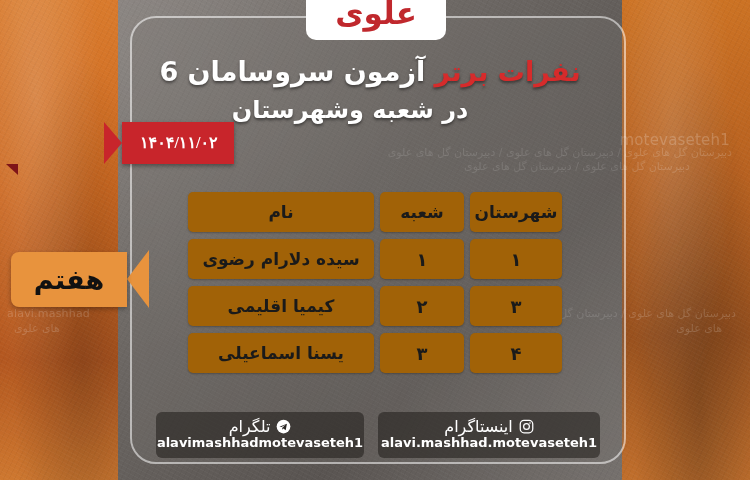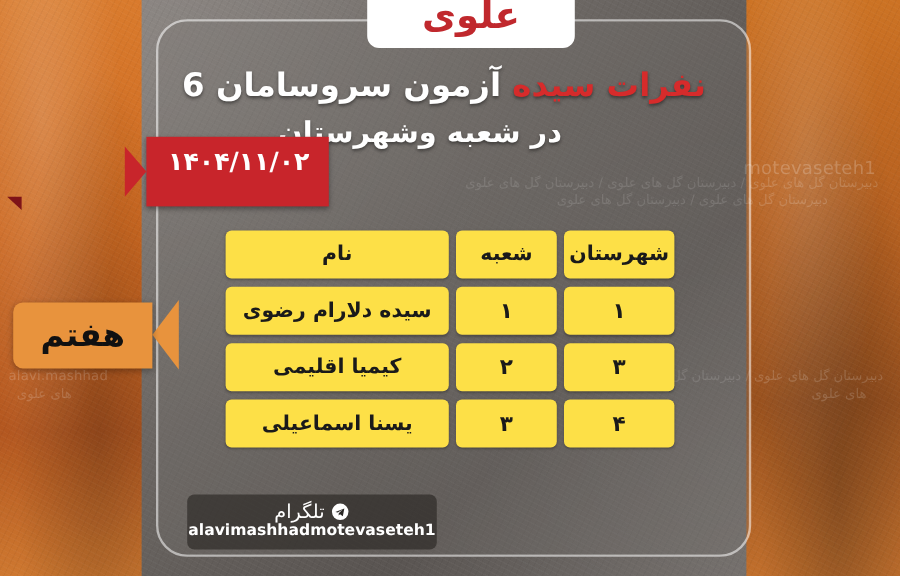--- a/index.html
+++ b/index.html
@@ -97,21 +97,21 @@
     inset: 0;
     border-radius: 24px;
     background: rgba(120,114,110,0.28);
   }
 
   
   .logo-plate {
     position: absolute;
     left: 306px;
     top: 0;
-    width: 173px;
+    width: 140px;
     height: 40px;
     background: #ffffff;
     border-bottom-left-radius: 10px;
     border-bottom-right-radius: 10px;
     z-index: 6;
   }
   .logo-text {
     position: absolute;
     width: 100%;
     text-align: center;
@@ -156,27 +156,28 @@
     left: 104px;
     top: 122px;
     height: 42px;
     z-index: 7;
     display: flex;
     align-items: center;
   }
   .ribbon-body {
     background: #c8252b;
     color: #ffffff;
-    font-size: 21px;
-    font-weight: bold;
-    height: 58px;
+    font-size: 16px;
+    font-weight: bold;
+    height: 42px;
     line-height: 42px;
     padding: 0 16px 0 18px;
     box-shadow: 0 2px 4px rgba(0,0,0,.35);
     direction: ltr;
+    font-family: Liberation Serif, serif;
   }
   .ribbon-tail {
     width: 0;
     height: 0;
     border-top: 21px solid transparent;
     border-bottom: 21px solid transparent;
     border-left: 18px solid #c8252b;
   }
   .ribbon-fold {
     position: absolute;
@@ -230,21 +231,21 @@
     z-index: 5;
   }
   .trow {
     display: flex;
     flex-direction: row;
     justify-content: flex-end;
     gap: 6px;
     margin-bottom: 7px;
   }
   .cell {
-    background: #fde047;
+    background: #a16207;
     border-radius: 5px;
     height: 40px;
     display: flex;
     align-items: center;
     justify-content: center;
     color: #1a1a1a;
     font-size: 17px;
     box-shadow: 0 1px 2px rgba(0,0,0,.25);
   }
   .cell.name { width: 186px; }
@@ -306,21 +307,21 @@
 
   <div class="frame">
     <div class="frame-inner-shade"></div>
   </div>
 
   <div class="logo-plate">
     <div class="logo-text">علوی</div>
   </div>
 
   <div class="headline">
-    <div class="line1"><span class="hl">نفرات سیده</span><span> آزمون سروسامان 6</span></div>
+    <div class="line1"><span class="hl">نفرات برتر</span><span> آزمون سروسامان 6</span></div>
     <div class="line2">در شعبه وشهرستان</div>
   </div>
 
   <div class="ribbon">
     <div class="ribbon-body">۱۴۰۴/۱۱/۰۲</div>
     <div class="ribbon-tail"></div>
   </div>
   <div class="ribbon-fold"></div>
 
   <div class="rank-tab">
@@ -362,14 +363,27 @@
         <svg width="15" height="15" viewBox="0 0 24 24">
             <circle cx="12" cy="12" r="11" fill="#ffffff"></circle>
             <path d="M5.5 12.2l12-4.6-2 10.2-3.7-2.6-1.9 1.8.2-3.2 5.1-4.8-6.4 3.9z" fill="#2a2725"></path>
           </svg>
       </span>
       <span>تلگرام</span>
     </div>
     <div class="social-handle">alavimashhadmotevaseteh1</div>
   </div>
 
+  <div class="social instagram">
+    <div class="social-row">
+      <span class="ic">
+        <svg width="15" height="15" viewBox="0 0 24 24">
+            <rect x="2" y="2" width="20" height="20" rx="6" fill="none" stroke="#ffffff" stroke-width="2"></rect>
+            <circle cx="12" cy="12" r="4.6" fill="none" stroke="#ffffff" stroke-width="2"></circle>
+            <circle cx="17.6" cy="6.4" r="1.3" fill="#ffffff"></circle>
+          </svg>
+      </span>
+      <span>اینستاگرام</span>
+    </div>
+    <div class="social-handle">alavi.mashhad.motevaseteh1</div>
+  </div>
 
 </div>
 
 </body></html>

